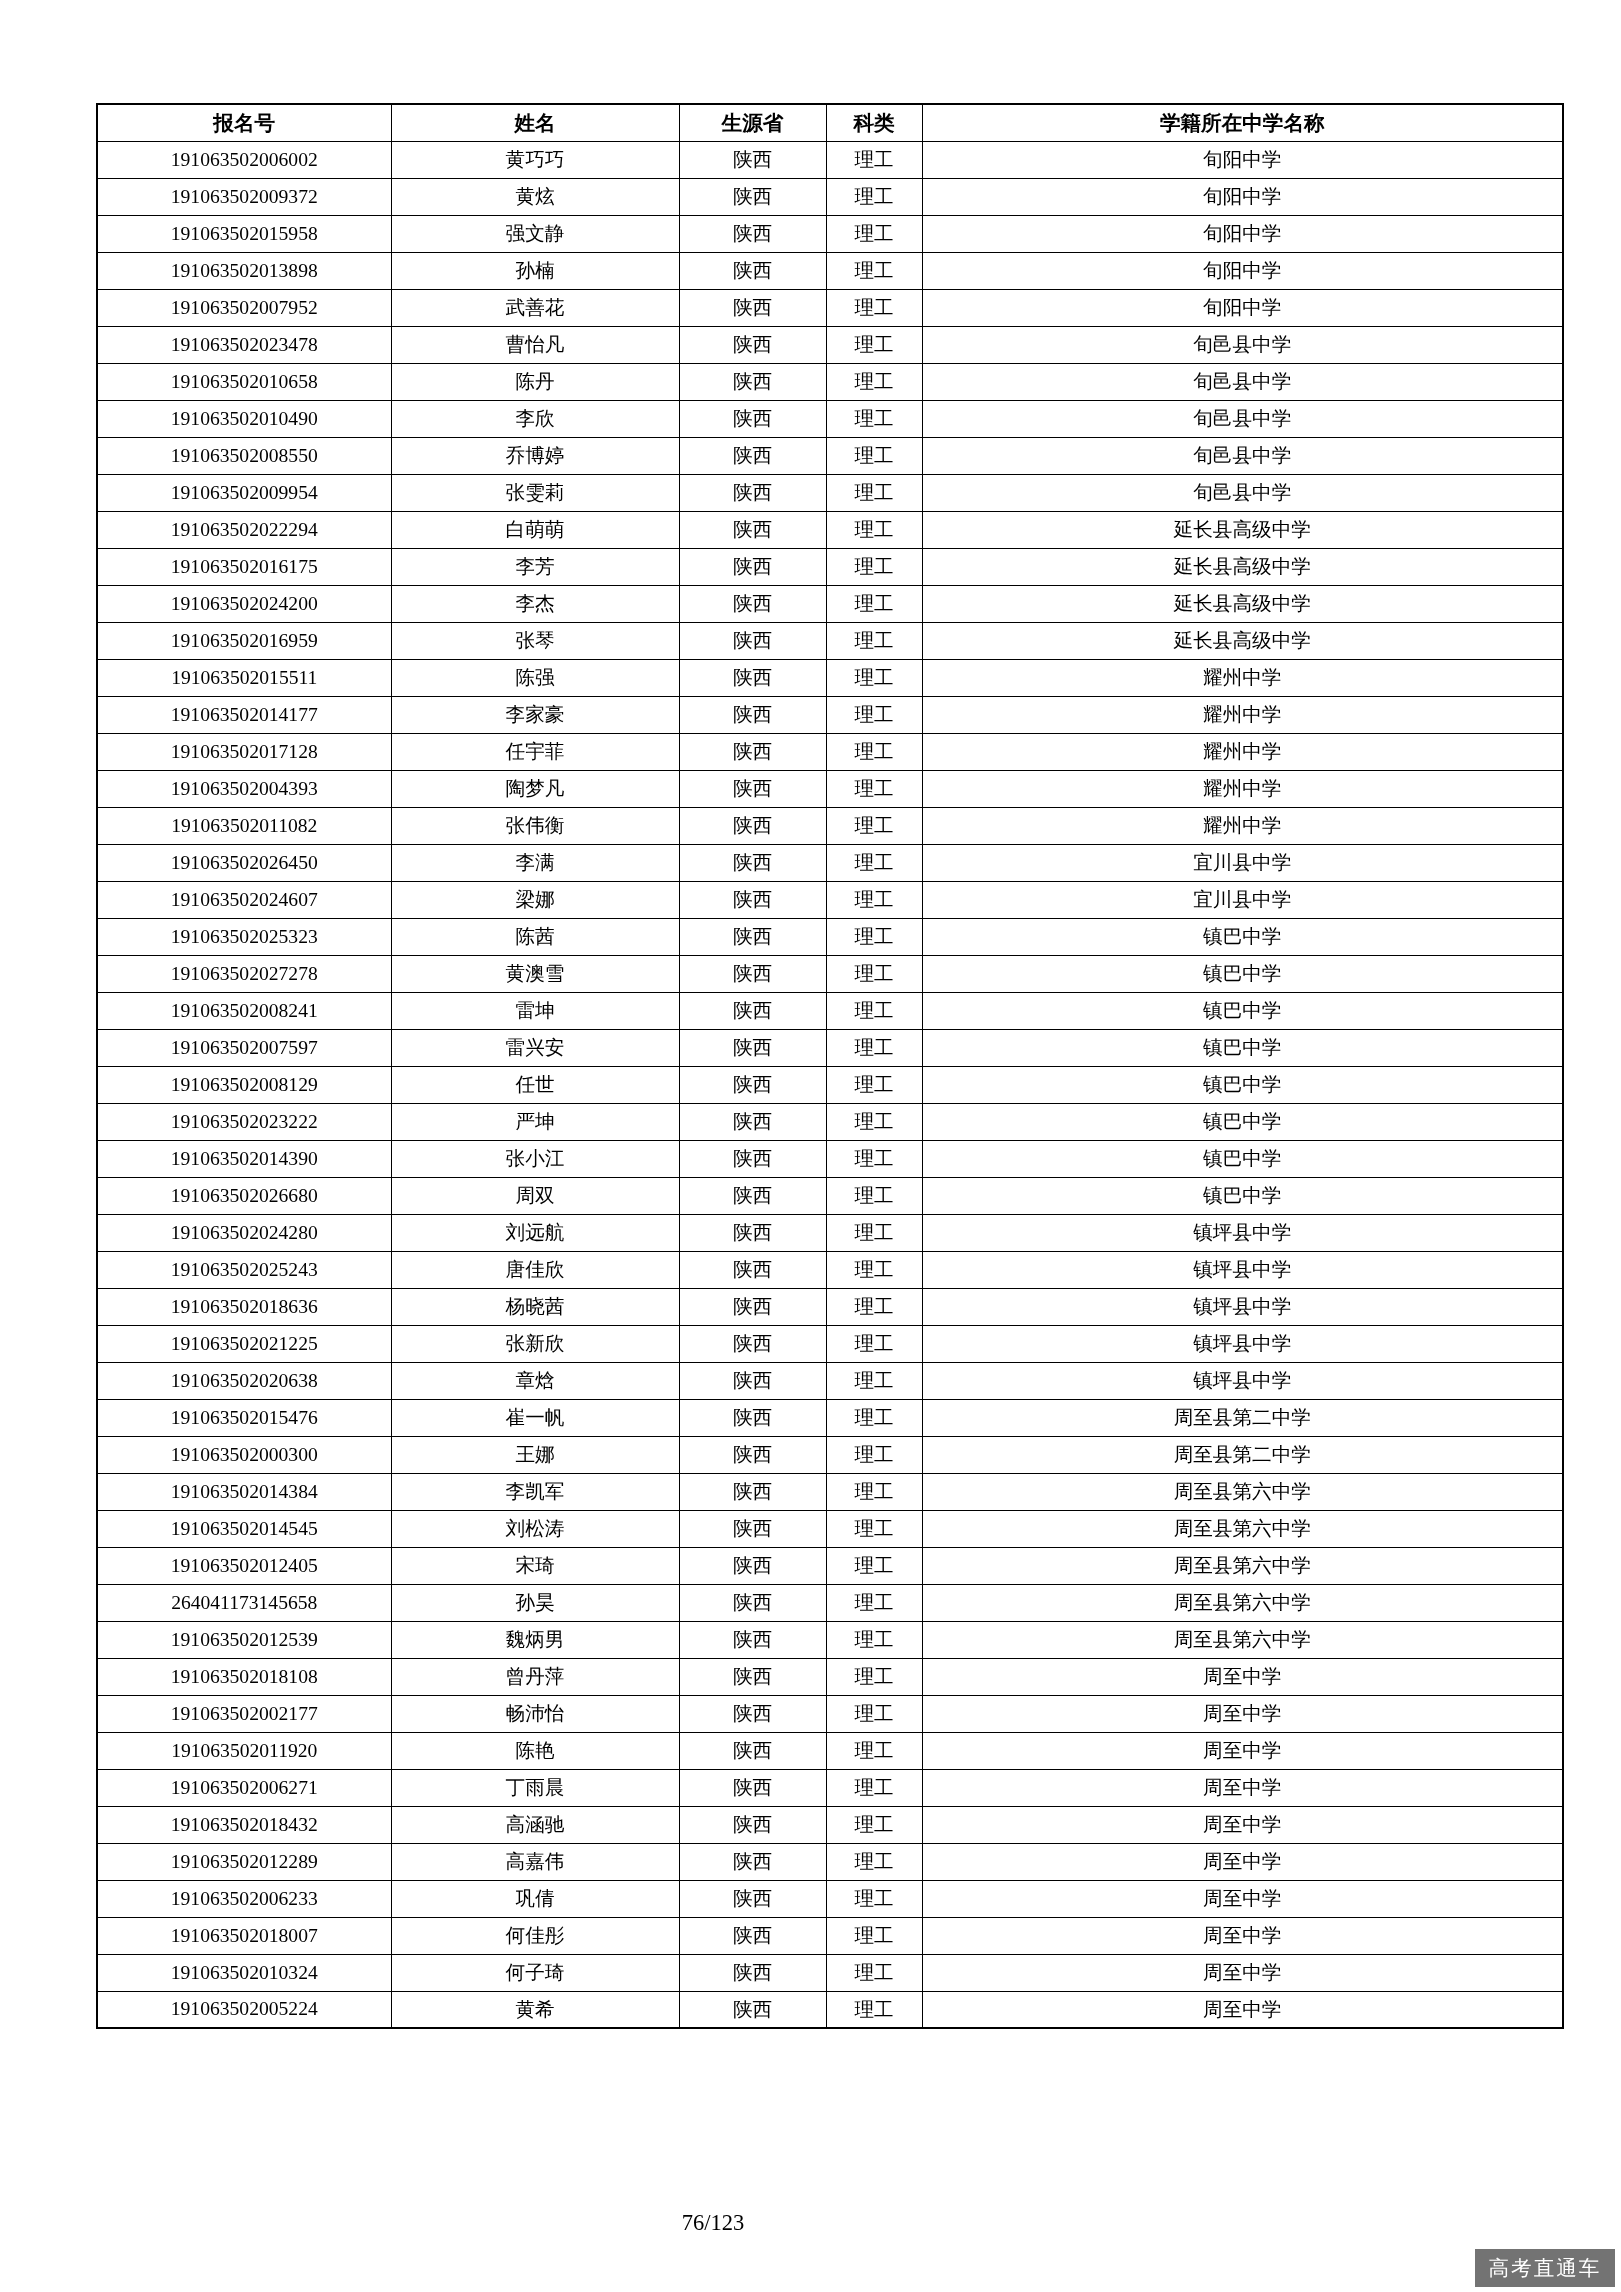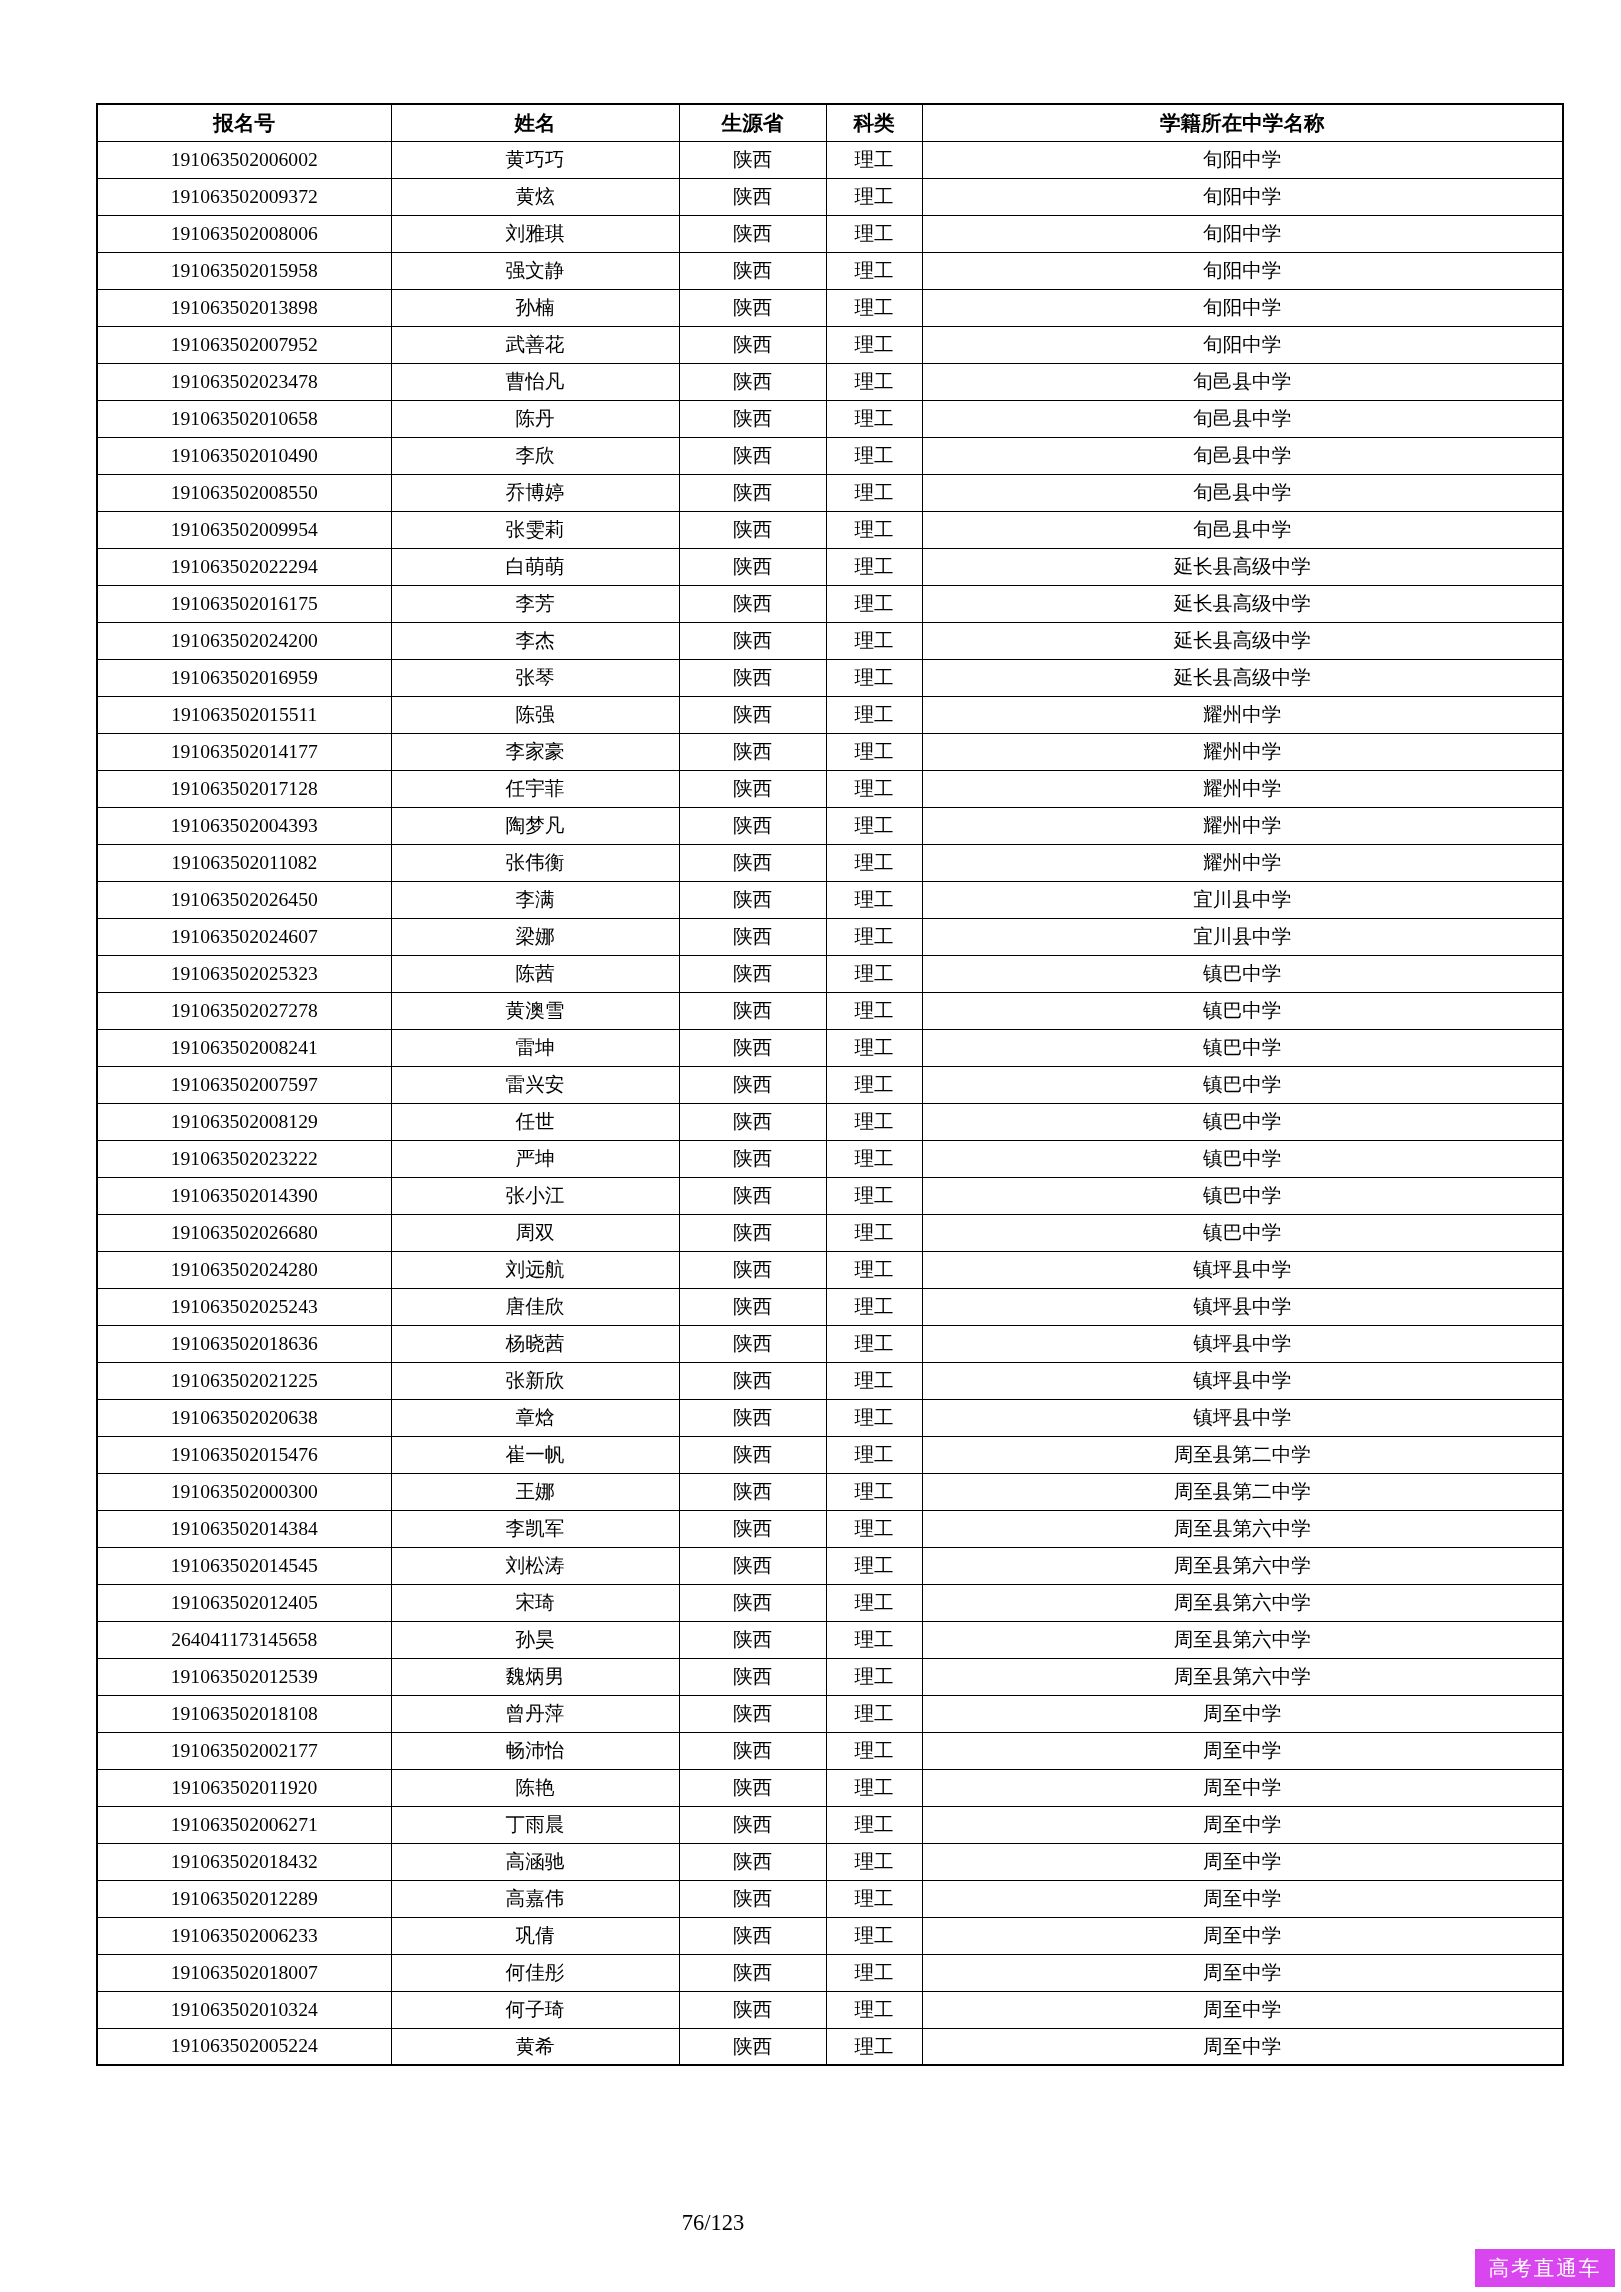--- a/index.html
+++ b/index.html
@@ -51,21 +51,21 @@
     left: 0;
     width: 1426px;
     text-align: center;
     font-size: 22.5px;
     color: #000000;
   }
   .watermark {
     position: absolute;
     right: 5.9px;
     bottom: 5.9px;
-    background: #d946ef;
+    background: #737373;
     color: #ffffff;
     font-size: 20.6px;
     padding: 4.9px 13.7px;
     font-family: "Liberation Sans", sans-serif;
     letter-spacing: 2px;
   }
 </style>
 </head>
 <body>
 
@@ -97,27 +97,20 @@
           <td>旬阳中学</td>
         </tr>
         <tr>
           <td>191063502009372</td>
           <td>黄炫</td>
           <td>陕西</td>
           <td>理工</td>
           <td>旬阳中学</td>
         </tr>
         <tr>
-          <td>191063502008006</td>
-          <td>刘雅琪</td>
-          <td>陕西</td>
-          <td>理工</td>
-          <td>旬阳中学</td>
-        </tr>
-        <tr>
           <td>191063502015958</td>
           <td>强文静</td>
           <td>陕西</td>
           <td>理工</td>
           <td>旬阳中学</td>
         </tr>
         <tr>
           <td>191063502013898</td>
           <td>孙楠</td>
           <td>陕西</td>

